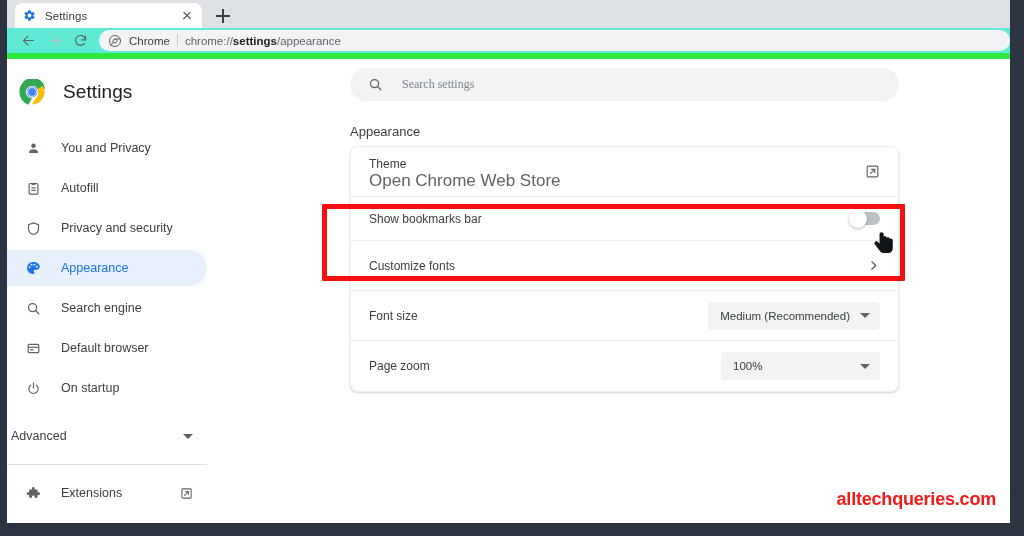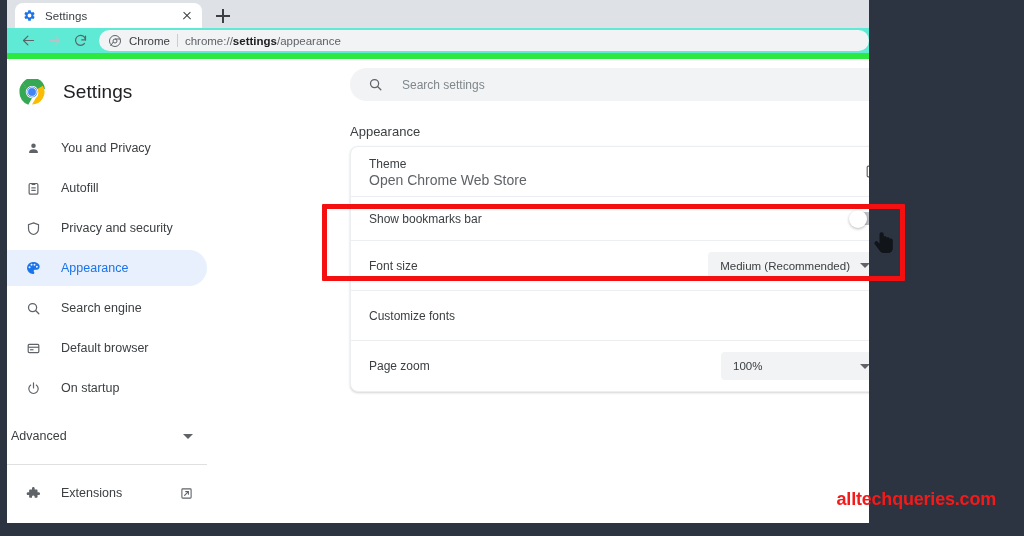--- a/index.html
+++ b/index.html
@@ -17,21 +17,21 @@
     position: relative;
     width: 1024px;
     height: 536px;
     background: #2b3440;
   }
 
   #browser {
     position: absolute;
     left: 7px;
     top: 0px;
-    width: 862px;
+    width: 1003px;
     height: 523px;
     background: #ffffff;
     overflow: hidden;
   }
 
   
   .tabstrip {
     position: relative;
     height: 28px;
     background: #dee1e6;
@@ -241,20 +241,21 @@
     left: 23px;
     top: 9px;
     width: 549px;
     height: 33px;
     background: #f1f3f4;
     border-radius: 17px;
     display: flex;
     align-items: center;
     padding: 16px 18px;
     cursor: text;
+    font-family: Liberation Serif, serif;
   }
   .searchbar .sic { width: 15px; height: 15px; color: #5f6368; flex: 0 0 auto; }
   .searchbar .sph {
     margin-left: 19px;
     font-size: 12px;
     color: #80868b;
   }
 
   .section-title {
     position: absolute;
@@ -288,21 +289,21 @@
   .row:last-child { border-bottom: none; }
   .row.highlight { background: #e0e0e0; }
 
   .row-text { flex: 1 1 auto; }
   .row-title {
     font-size: 12px;
     color: #3c4043;
     line-height: 16px;
   }
   .row-sub {
-    font-size: 14px;
+    font-size: 17px;
     color: #5f6368;
     line-height: 15px;
     margin-top: 1px;
   }
 
   .row-ctl { flex: 0 0 auto; display: flex; align-items: center; }
 
   
   .toggle {
     position: relative;
@@ -603,45 +604,45 @@
             </div>
             <div class="row-ctl">
               <span class="toggle">
                 <span class="knob"></span>
               </span>
             </div>
           </div>
 
           <div class="row">
             <div class="row-text">
-              <div class="row-title">Font size</div>
-            </div>
-            <div class="row-ctl">
-              <span class="select">
-                <span class="val">Medium (Recommended)</span>
-                <span class="dcaret"></span>
-              </span>
-            </div>
-          </div>
-
-          <div class="row">
-            <div class="row-text">
               <div class="row-title">Customize fonts</div>
             </div>
             <div class="row-ctl">
               <span class="chevron-right">
                 <svg width="13" height="13" viewBox="0 0 24 24" fill="none" stroke="currentColor" stroke-width="2.4" stroke-linecap="round" stroke-linejoin="round">
                     <polyline points="9 5 16 12 9 19"></polyline>
                   </svg>
               </span>
             </div>
           </div>
 
           <div class="row">
             <div class="row-text">
+              <div class="row-title">Font size</div>
+            </div>
+            <div class="row-ctl">
+              <span class="select">
+                <span class="val">Medium (Recommended)</span>
+                <span class="dcaret"></span>
+              </span>
+            </div>
+          </div>
+
+          <div class="row">
+            <div class="row-text">
               <div class="row-title">Page zoom</div>
             </div>
             <div class="row-ctl">
               <span class="select">
                 <span class="val">100%</span>
                 <span class="dcaret"></span>
               </span>
             </div>
           </div>
 

